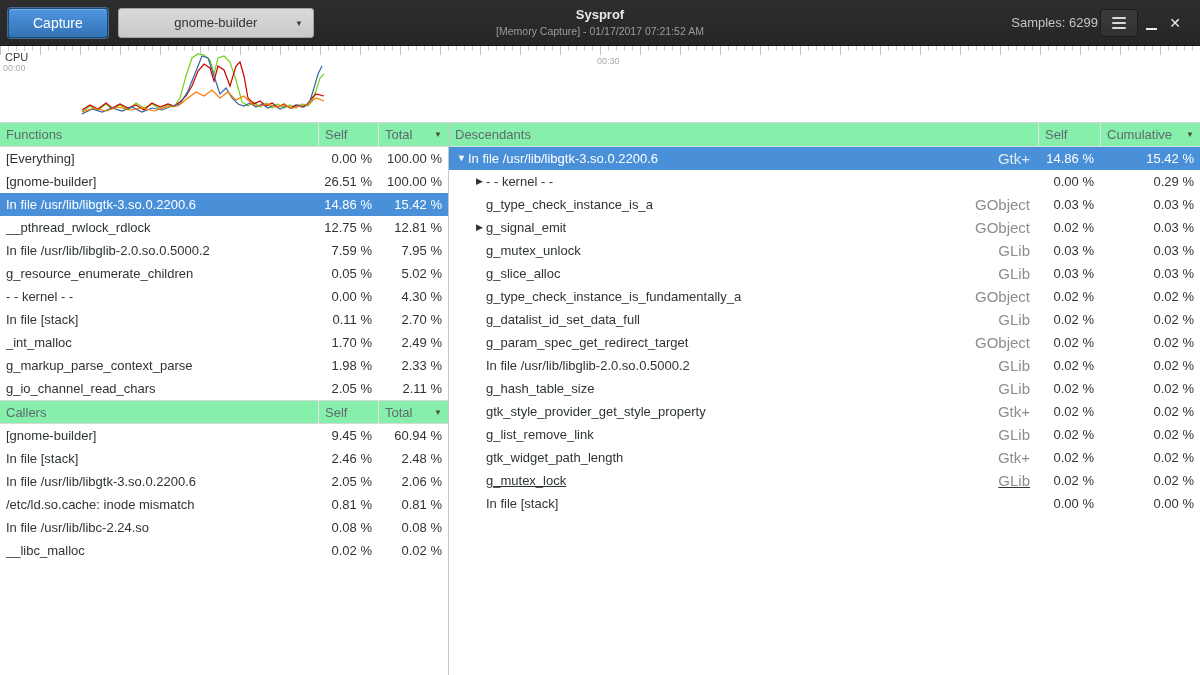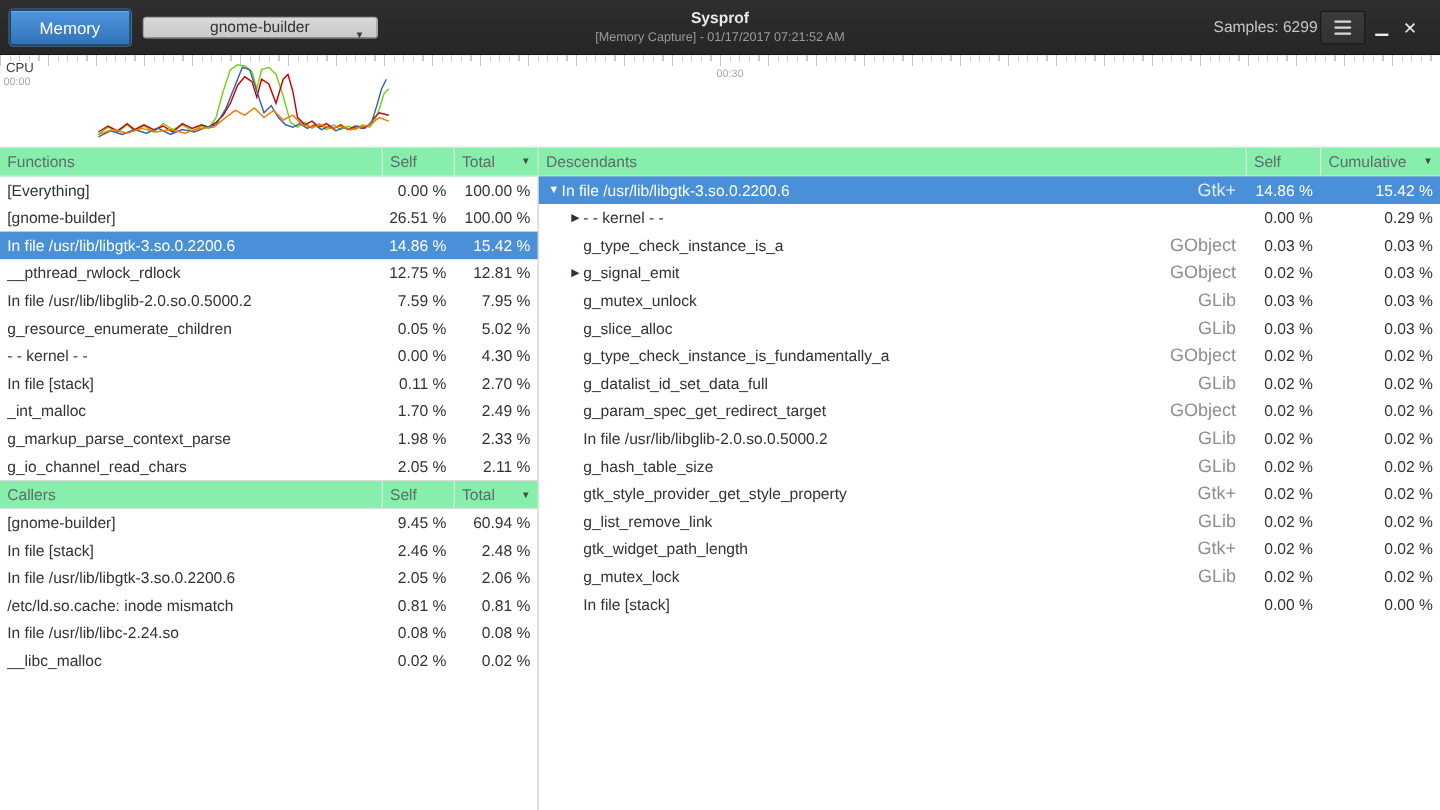--- a/index.html
+++ b/index.html
@@ -19,21 +19,21 @@
   }
   .record-btn{
     height:30px;padding:0 24px;margin-right:10px;
     background:linear-gradient(#4f95e0,#3273b6);
     border:1px solid #1a4a77;border-radius:3px;
     color:#fff;font-size:14px;font-family:inherit;
     box-shadow:inset 0 1px 0 rgba(255,255,255,.22), 0 0 0 1px rgba(96,160,224,.55);
     cursor:pointer;
   }
   .combo{
-    height:18px;width:196px;box-sizing:border-box;position:relative;
+    height:30px;width:196px;box-sizing:border-box;position:relative;
     background:linear-gradient(#d9d9d9,#c9c9c9);
     border:1px solid #a4a4a4;border-radius:3px;
     display:flex;align-items:center;justify-content:center;
     color:#2e3436;font-size:13px;cursor:pointer;
   }
   .combo .arrow{position:absolute;right:10px;top:10px;font-size:8px;color:#3c3c3c;}
   .title-block{
     position:absolute;left:50%;top:7px;transform:translateX(-50%);
     text-align:center;pointer-events:none;white-space:nowrap;
   }
@@ -88,21 +88,21 @@
   .trow.selected .expander{color:#fff;}
   .dlib{margin-left:auto;color:#8d8d8d;font-size:15px;padding-left:10px;}
   .trow.selected .dlib{color:rgba(255,255,255,.82);}
 </style>
 </head>
 <body>
 
 <div class="app">
 
   <div class="headerbar">
-    <button class="record-btn">Memory</button>
+    <button class="record-btn">Capture</button>
     <div class="combo">
       <span>gnome-builder</span>
       <span class="arrow">▼</span>
     </div>
     <div class="title-block">
       <div class="title">Sysprof</div>
       <div class="subtitle">[Memory Capture] - 01/17/2017 07:21:52 AM</div>
     </div>
     <div class="header-right">
       <span class="samples">Samples: 6299</span>
@@ -377,21 +377,21 @@
           <div class="trow cols-right">
             <div class="dname" style="padding-left: 24px;">
               <span class="expander"></span>
               <span>gtk_widget_path_length</span>
               <span class="dlib">Gtk+</span>
             </div>
             <div class="num">0.02 %</div>
             <div class="num">0.02 %</div>
           </div>
           <div class="trow cols-right">
-            <div class="dname" style="padding-left: 24px;">
+            <div class="dname" style="padding-left: 24px; text-decoration: underline;">
               <span class="expander"></span>
               <span>g_mutex_lock</span>
               <span class="dlib">GLib</span>
             </div>
             <div class="num">0.02 %</div>
             <div class="num">0.02 %</div>
           </div>
           <div class="trow cols-right">
             <div class="dname" style="padding-left: 24px;">
               <span class="expander"></span>

